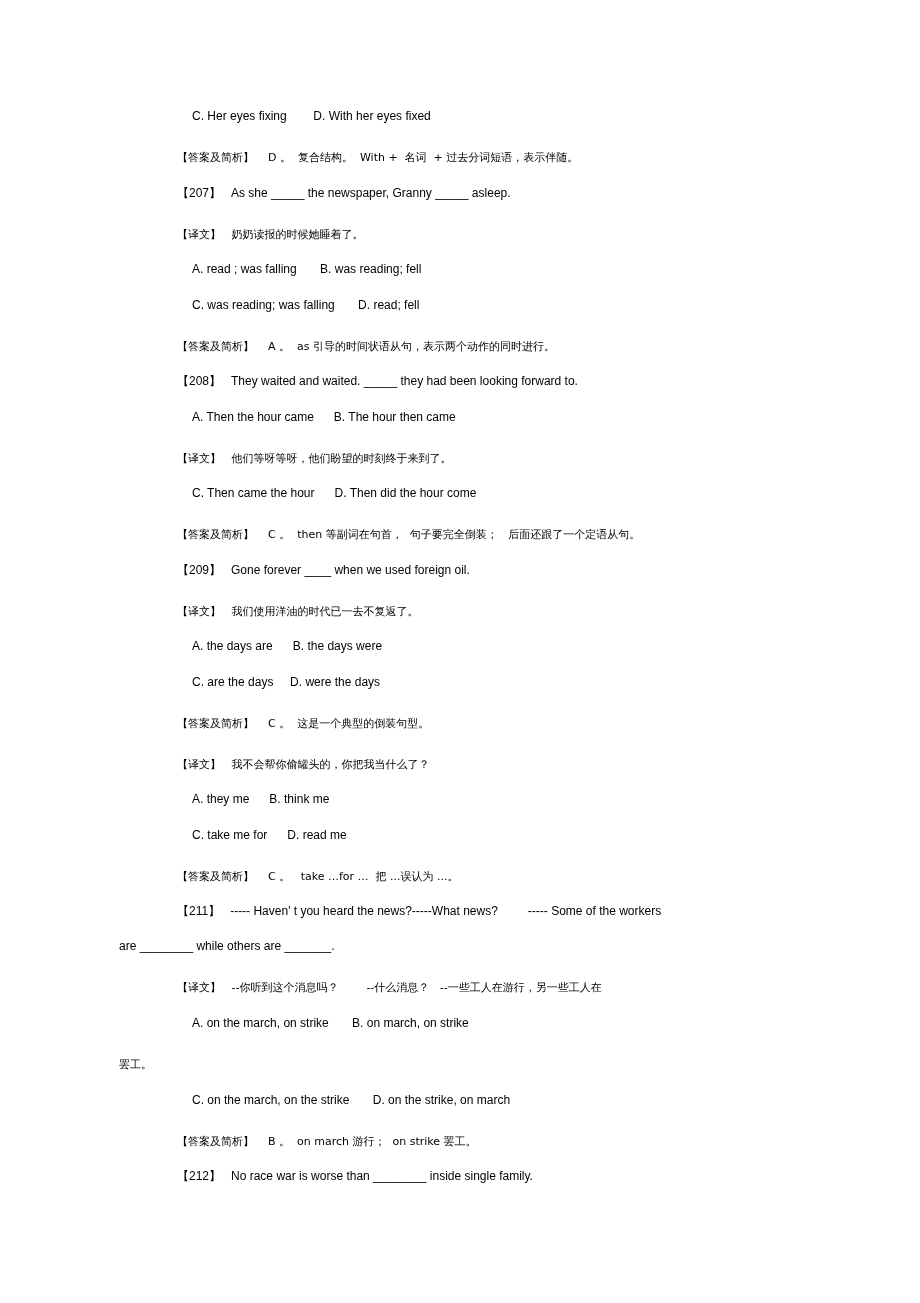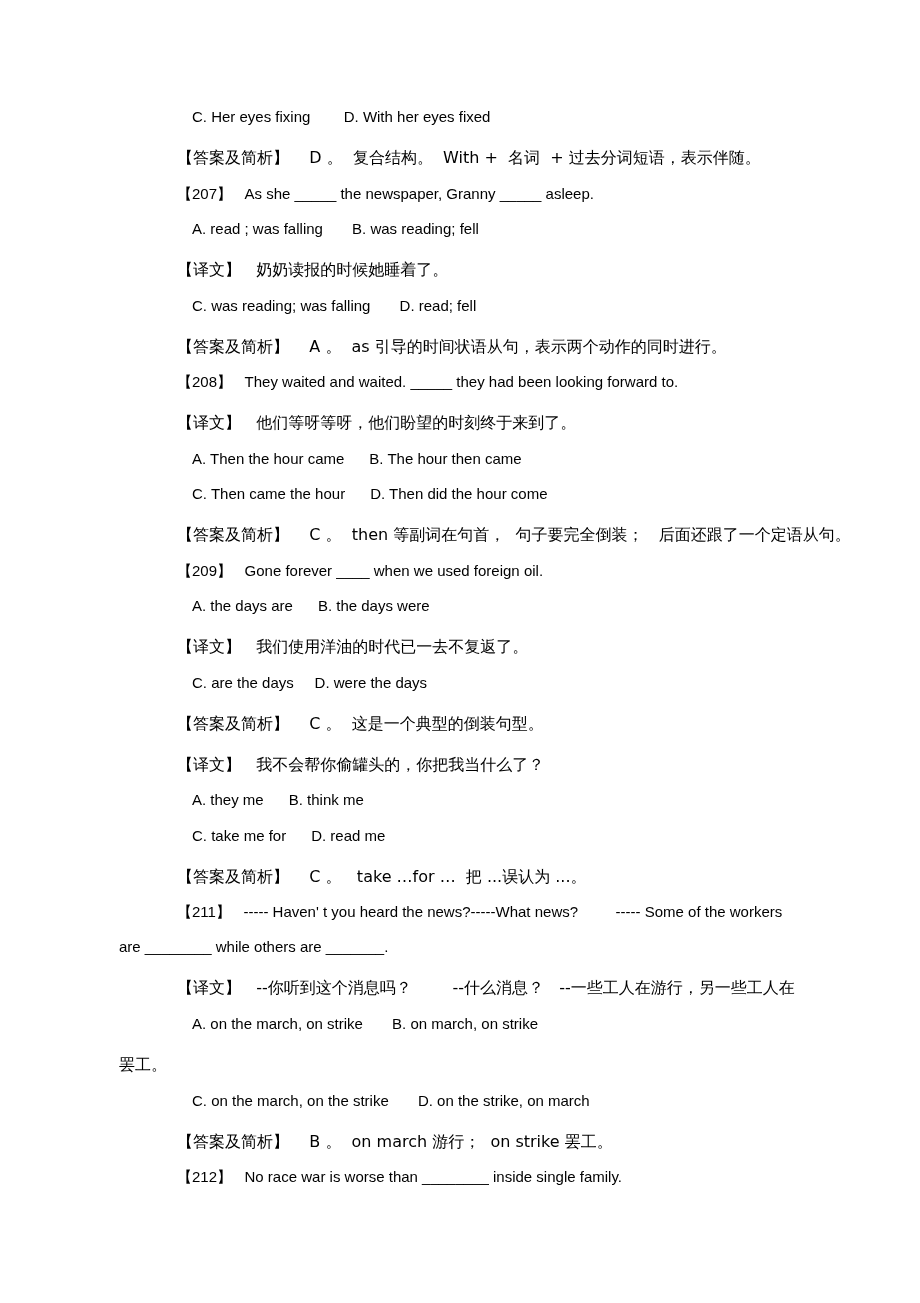--- a/index.html
+++ b/index.html
@@ -27,21 +27,21 @@
   }
   .content {
     position: absolute;
     left: 0;
     top: 108px;
     width: 920px;
   }
 
   
   .line {
-    font-size: 15px;
+    font-size: 12px;
     line-height: 17px;
     white-space: pre-wrap;
     color: #000;
   }
 
   
   .row-head {
     padding-left: 177px;
     padding-right: 30px;
     margin-bottom: 18.5px;
@@ -54,21 +54,21 @@
   }
   
   .row-wrap {
     padding-left: 119px;
     padding-right: 30px;
     margin-bottom: 18.5px;
   }
 
   .cn {
     font-family: "DejaVu Sans", "Liberation Sans", sans-serif;
-    font-size: 16px;
+    font-size: 11px;
     margin-top: 24px;
   }
 
   
   .caret-host {
     position: relative;
     display: inline-block;
   }
   .caret {
     position: absolute;
@@ -83,34 +83,34 @@
 <body>
 
 <div class="page">
   <div class="content">
 
     <div class="line row-opt">C. Her eyes fixing        D. With her eyes fixed</div>
 
     <div class="line row-head cn">【答案及简析】    D 。  复合结构。  With +  名词  + 过去分词短语，表示伴随。</div>
 
     <div class="line row-head">【207】   As she _____ the newspaper, Granny _____ asleep.</div>
+    <div class="line row-head cn">【译文】   奶奶读报的时候她睡着了。</div>
     <div class="line row-opt">A. read ; was falling       B. was reading; fell</div>
-    <div class="line row-head cn">【译文】   奶奶读报的时候她睡着了。</div>
     <div class="line row-opt">C. was reading; was falling       D. read; fell</div>
     <div class="line row-head cn">【答案及简析】    A 。  as 引导的时间状语从句，表示两个动作的同时进行。</div>
 
     <div class="line row-head">【208】   They waited and waited. _____ they had been looking forward to.</div>
+    <div class="line row-opt">A. Then the hour came      B. The hour then came</div>
     <div class="line row-head cn">【译文】   他们等呀等呀，他们盼望的时刻终于来到了。</div>
-    <div class="line row-opt">A. Then the hour came      B. The hour then came</div>
     <div class="line row-opt">C. Then came the hour      D. Then did the hour come</div>
     <div class="line row-head cn">【答案及简析】    C 。  then 等副词在句首，  句子要完全倒装；   后面还跟了一个定语从句。</div>
 
     <div class="line row-head">【209】   Gone forever ____ when we used foreign oil.</div>
+    <div class="line row-head cn">【译文】   我们使用洋油的时代已一去不复返了。</div>
     <div class="line row-opt">A. the days are      B. the days were</div>
-    <div class="line row-head cn">【译文】   我们使用洋油的时代已一去不复返了。</div>
     <div class="line row-opt">C. are the days     D. were the days</div>
     <div class="line row-head cn">【答案及简析】    C 。  这是一个典型的倒装句型。</div>
 
     <div class="line row-head cn">【译文】   我不会帮你偷罐头的，你把我当什么了？</div>
     <div class="line row-opt">A. they me      B. think me</div>
     <div class="line row-opt">C. take me for      D. read me</div>
     <div class="line row-head cn">【答案及简析】    C 。   take …for …  把 ...误认为 ...。</div>
 
     <div class="line row-head" style="margin-bottom:18px;">【211】   ----- Haven' t you heard the news?-----What news?         ----- Some of the workers</div>
     <div class="line row-wrap">are ________ while others are _______.</div>

